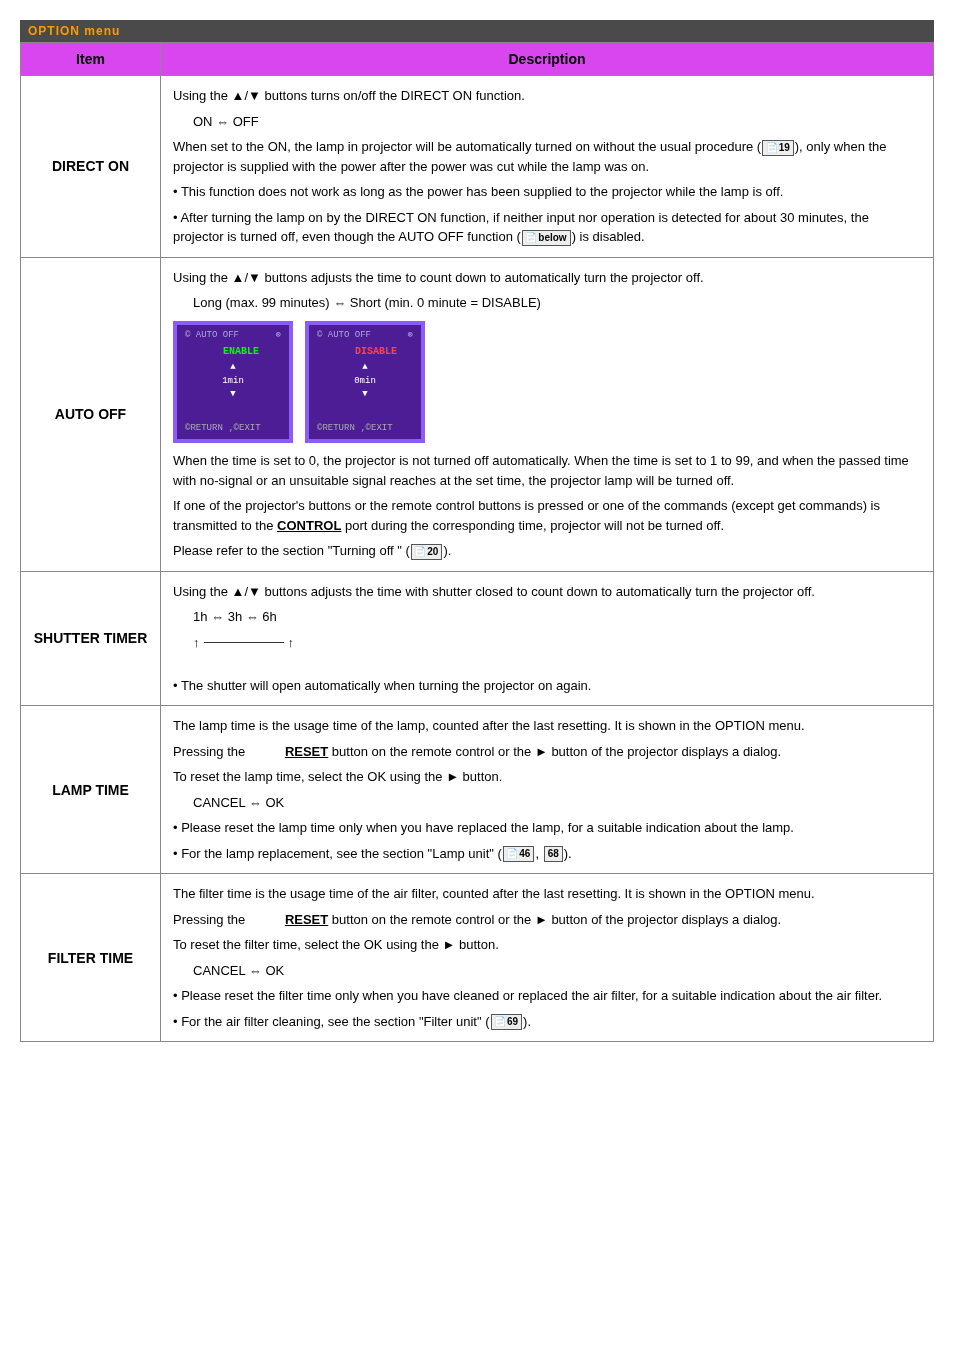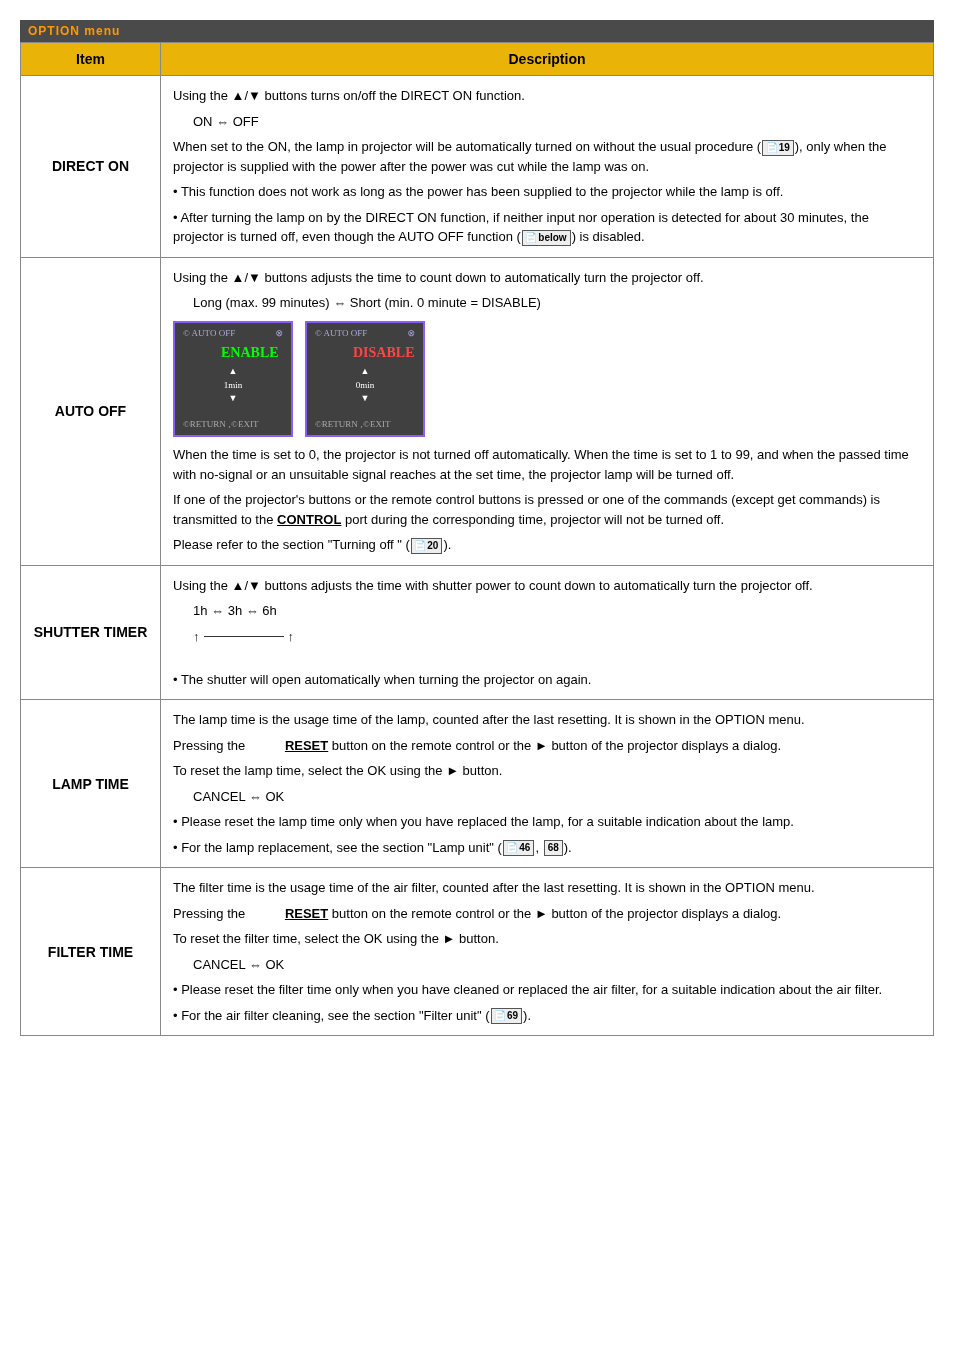--- a/index.html
+++ b/index.html
@@ -26,21 +26,21 @@
     table {
       width: 100%;
       border-collapse: collapse;
       border: 1px solid #888;
     }
     th {
       border: 1px solid #888;
       padding: 8px 12px;
       text-align: center;
       font-weight: bold;
-      background: #eab308;
+      background: #d946ef;
       font-size: 14px;
     }
     td {
       border: 1px solid #888;
       padding: 10px 12px;
       vertical-align: top;
     }
     td.item-col {
       font-weight: bold;
       font-size: 14px;
@@ -55,48 +55,48 @@
     }
     .desc-col p { margin-bottom: 6px; }
     .desc-col p:last-child { margin-bottom: 0; }
     .indent { margin-left: 20px; }
     .screens-row {
       display: flex;
       gap: 12px;
       margin: 8px 0;
     }
     .screen-box {
-      border: 2px solid #8b5cf6;
-      background: #404040;
+      border: 4px solid #8b5cf6;
+      background: #4c1d95;
       color: #fff;
       font-size: 10px;
       padding: 4px 8px;
       min-width: 120px;
-      font-family: Liberation Serif, serif;
+      font-family: Liberation Mono, monospace;
     }
     .screen-box .s-title {
       font-size: 9px;
       color: #aad;
       margin-bottom: 2px;
       display: flex;
       justify-content: space-between;
     }
     .screen-box .s-label {
       color: #0f0;
       font-weight: bold;
-      font-size: 14px;
+      font-size: 10px;
       padding-left: 38px;
     }
     .screen-box .s-label.red { color: #f44; }
     .screen-box .s-nav {
       font-size: 9px;
       color: #aaa;
       display: flex;
       justify-content: space-between;
-      margin-top: 12px;
+      margin-top: 20px;
     }
     .screen-box .s-value {
       display: flex;
       flex-direction: column;
       align-items: center;
       font-size: 9px;
       color: #fff;
       margin: 2px 0;
     }
     .ref-icon {
@@ -204,21 +204,21 @@
         <p>If one of the projector's buttons or the remote control buttons is pressed or one of the commands (except get commands) is transmitted to the <span class="control-bold">CONTROL</span> port during the corresponding time, projector will not be turned off.</p>
         <p>Please refer to the section "Turning off " (<span class="ref-icon">📄20</span>).</p>
       </td>
     </tr>
 
     <tr>
       <td class="item-col">
         <strong>SHUTTER TIMER</strong>
       </td>
       <td class="desc-col">
-        <p>Using the ▲/▼ buttons adjusts the time with shutter power to count down to automatically turn the projector off.</p>
+        <p>Using the ▲/▼ buttons adjusts the time with shutter closed to count down to automatically turn the projector off.</p>
         <p class="indent">1h ⇔ 3h ⇔ 6h</p>
         <div class="loop-arrow">
           <span>↑</span>
           <span style="display:inline-block;width:80px;border-top:1.5px solid #333;"></span>
           <span>↑</span>
         </div>
         <br>
         <p>• The shutter will open automatically when turning the projector on again.</p>
       </td>
     </tr>

